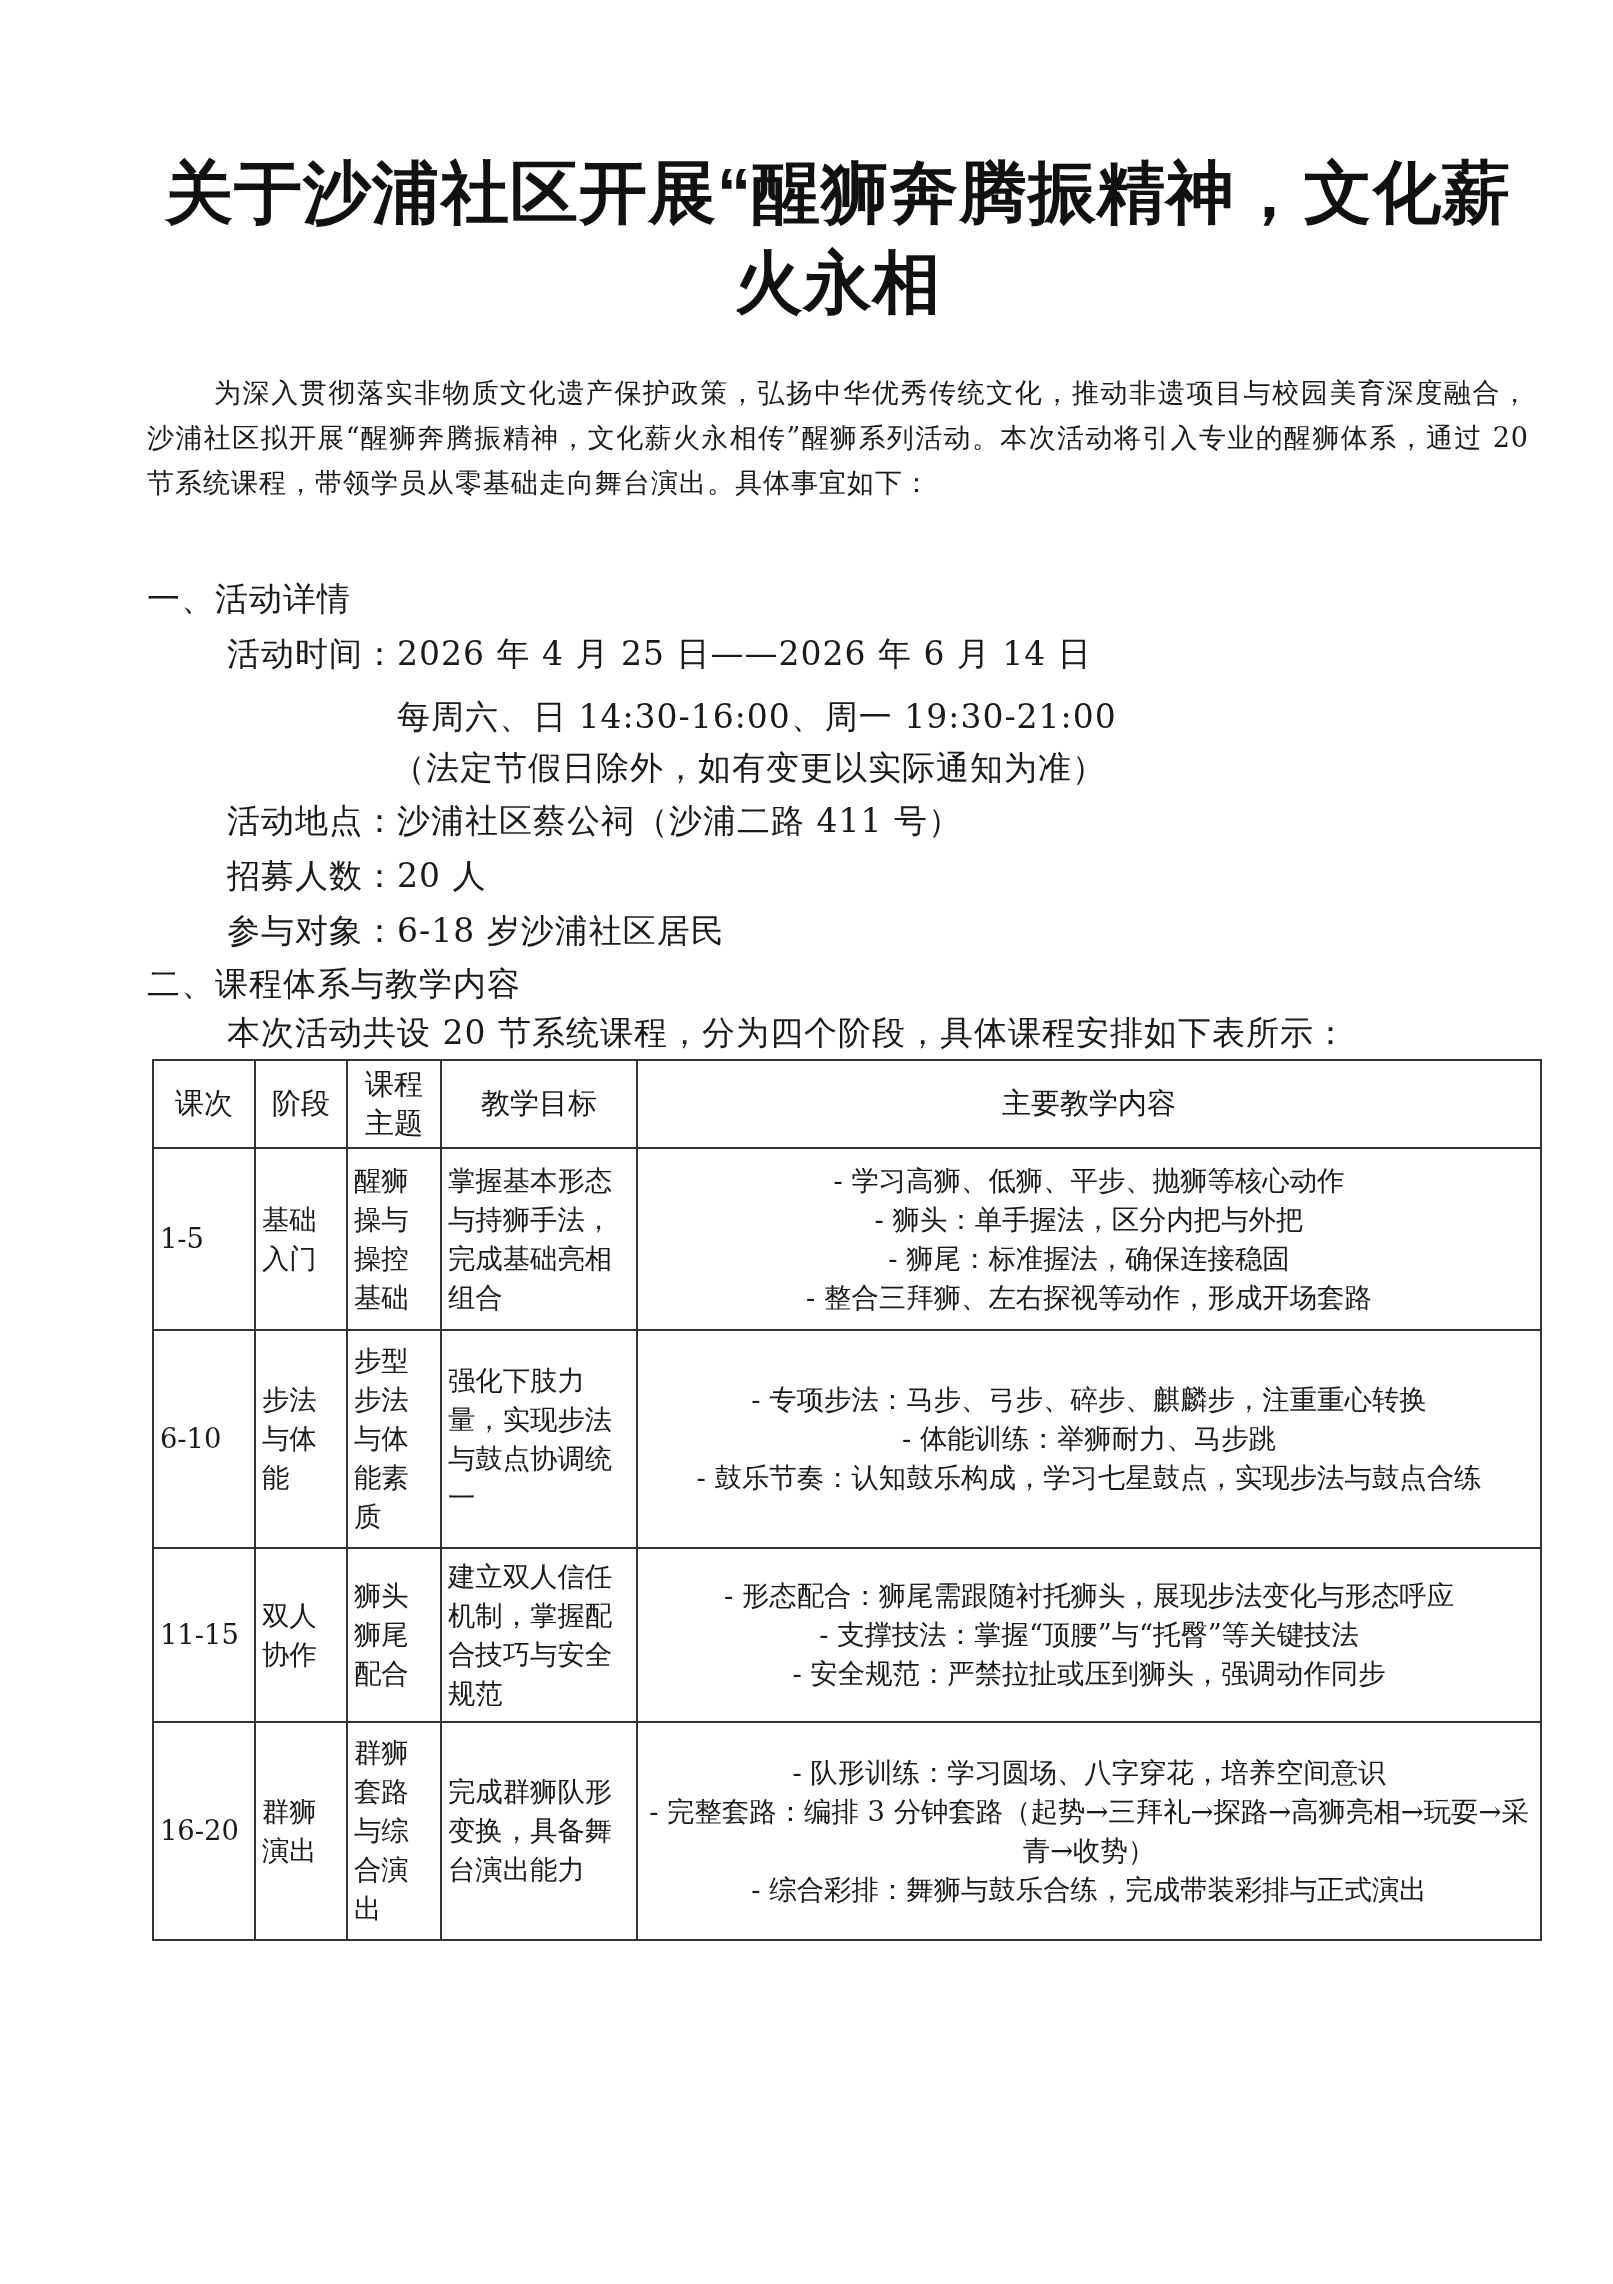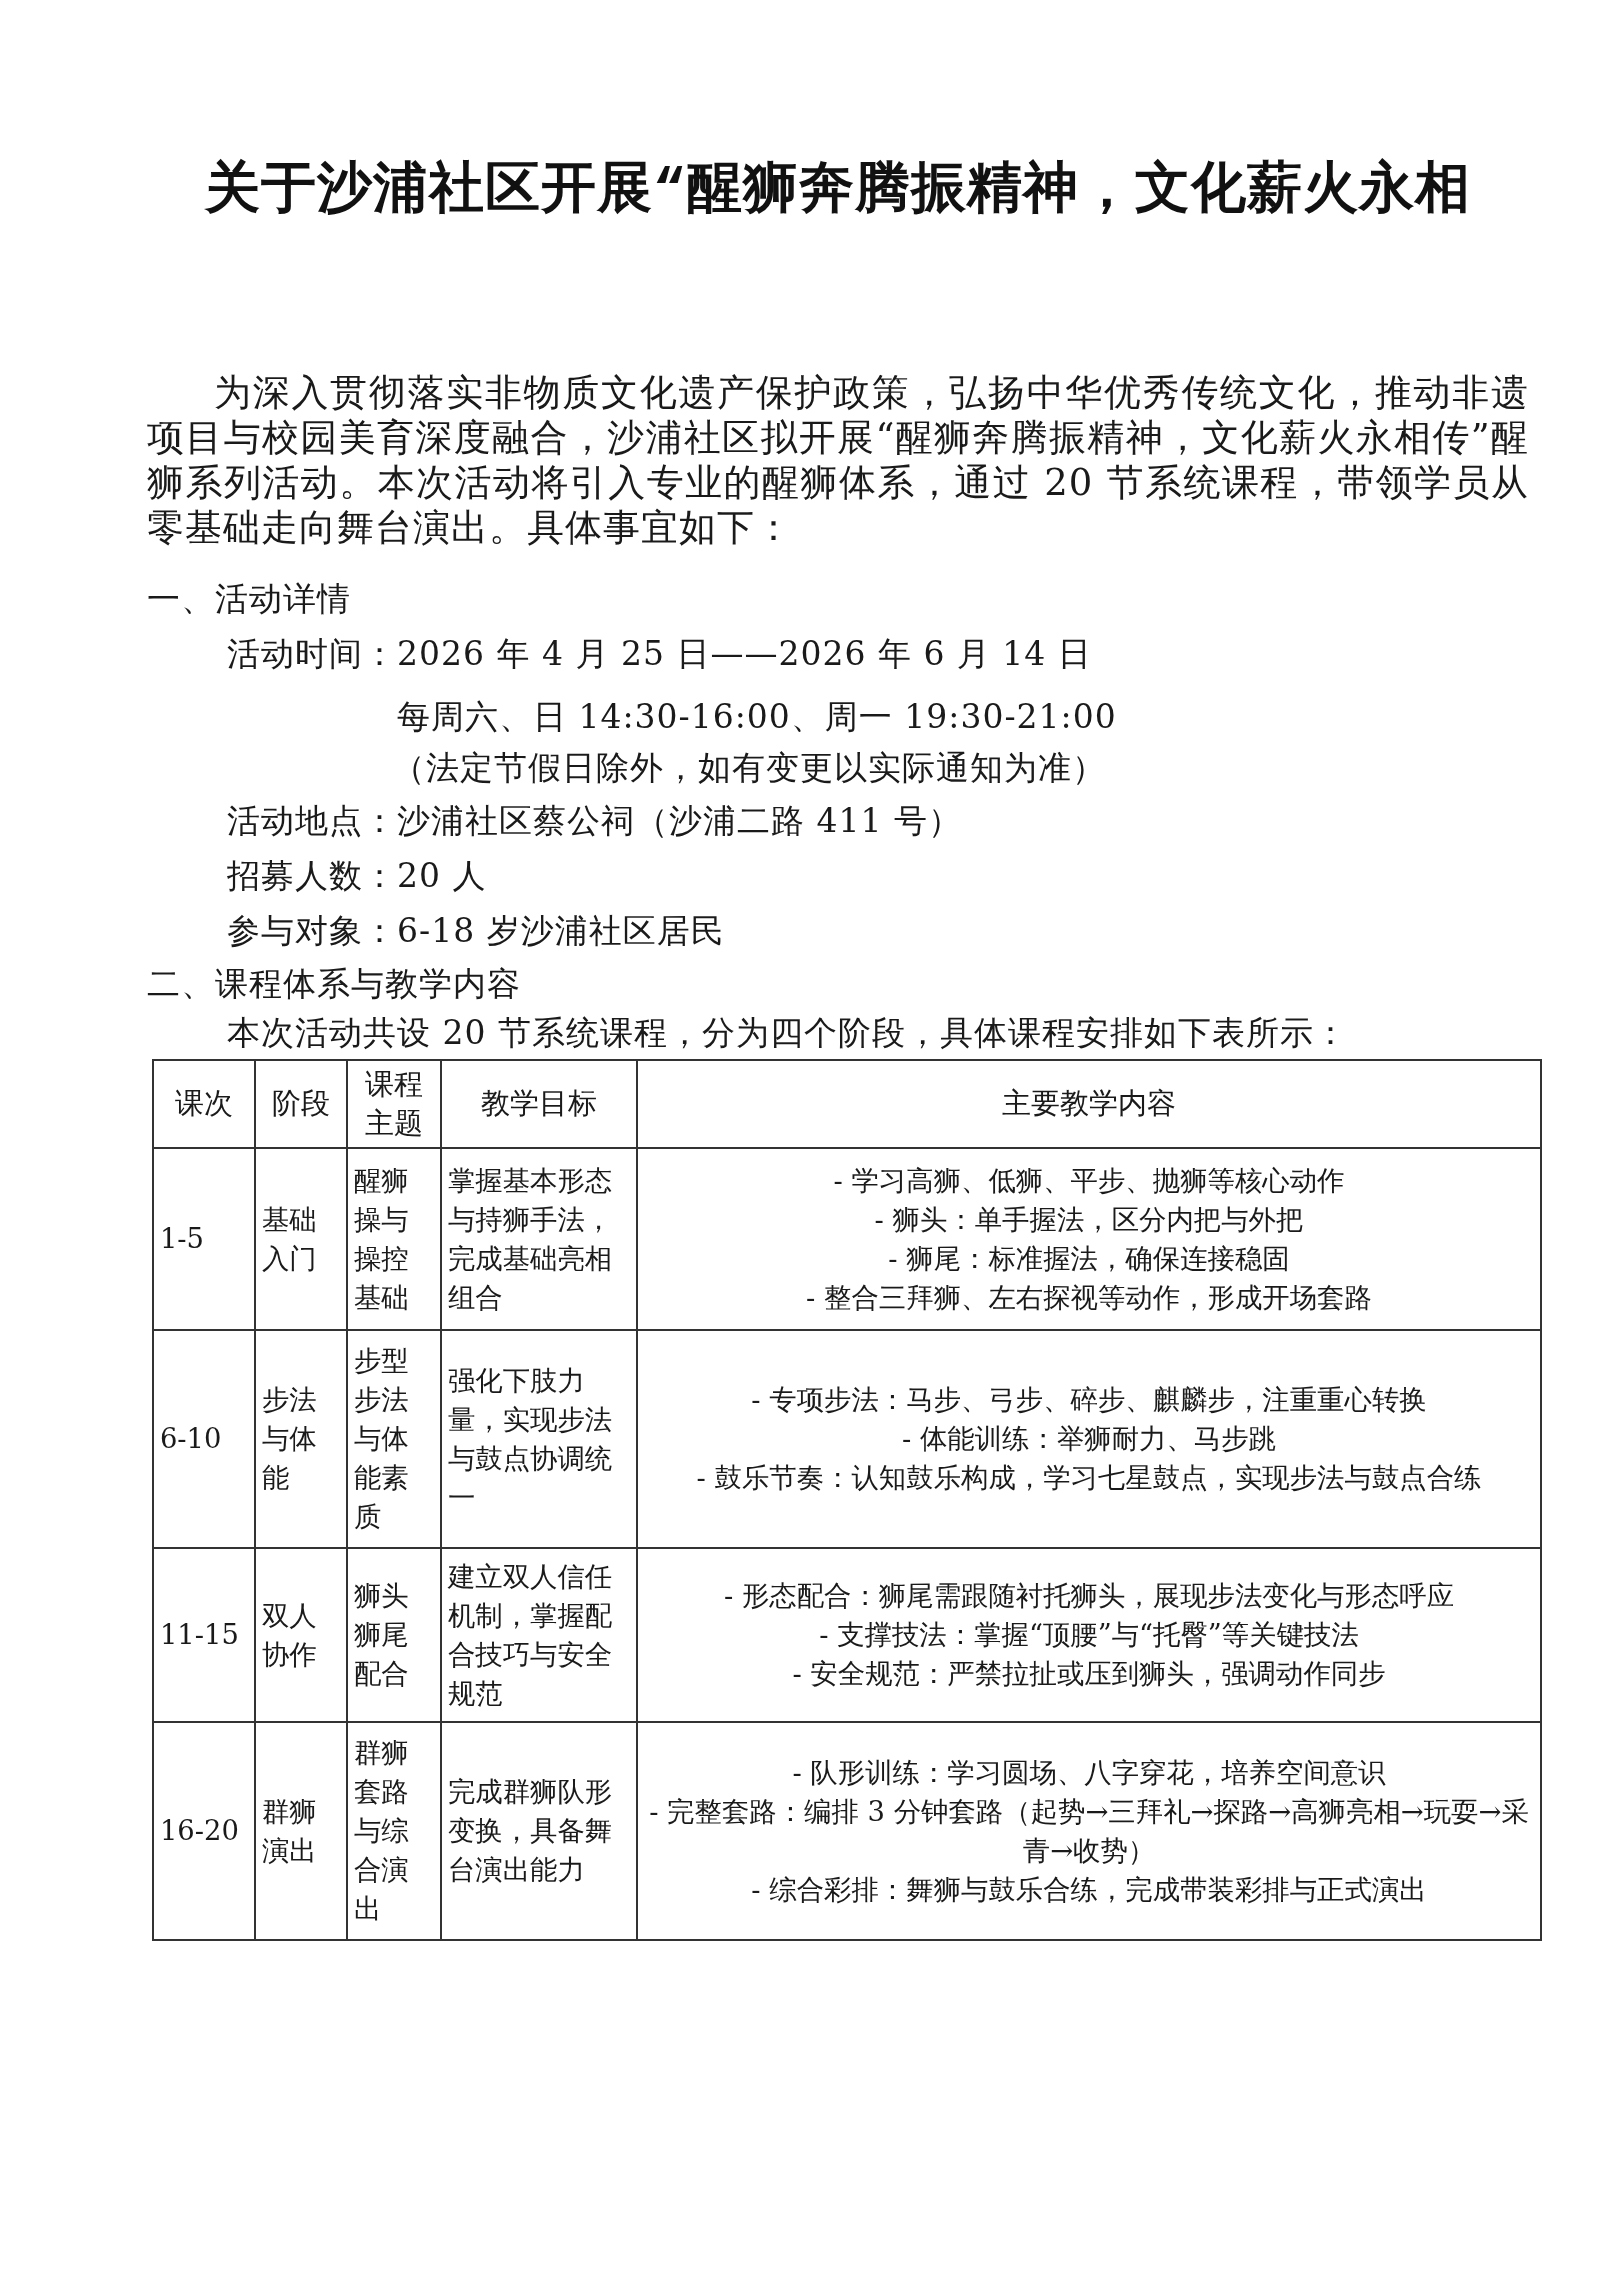--- a/index.html
+++ b/index.html
@@ -4,27 +4,27 @@
 <style>
   html, body { margin: 0; padding: 0; background: #ffffff; }
   body {
     width: 1613px; height: 2285px; position: relative; overflow: hidden;
     font-family: "DejaVu Serif", "Liberation Serif", serif;
     color: #1a1a1a;
   }
   .title {
     position: absolute; left: 147px; top: 147px; width: 1382px;
     text-align: center;
-    font-family: Liberation Mono, monospace;
-    font-weight: bold; font-size: 55px; line-height: 90px;
+    font-family: Liberation Sans, sans-serif;
+    font-weight: bold; font-size: 68px; line-height: 90px;
     letter-spacing: 1px; color: #111;
   }
   .para {
     position: absolute; left: 147px; width: 1382px;
-    font-size: 37px; line-height: 45px; letter-spacing: 1px;
+    font-size: 27px; line-height: 45px; letter-spacing: 1px;
     text-align: justify;
   }
   .line { position: absolute; font-size: 33px; line-height: 45px; letter-spacing: 1px; white-space: nowrap; }
   table.course {
     position: absolute; left: 152px; top: 1059px; width: 1390px;
     border-collapse: collapse; table-layout: fixed;
     font-size: 27.4px; line-height: 39px;
   }
   table.course th, table.course td {
     border: 2px solid #333; vertical-align: middle; padding: 3.9px 5.9px;

